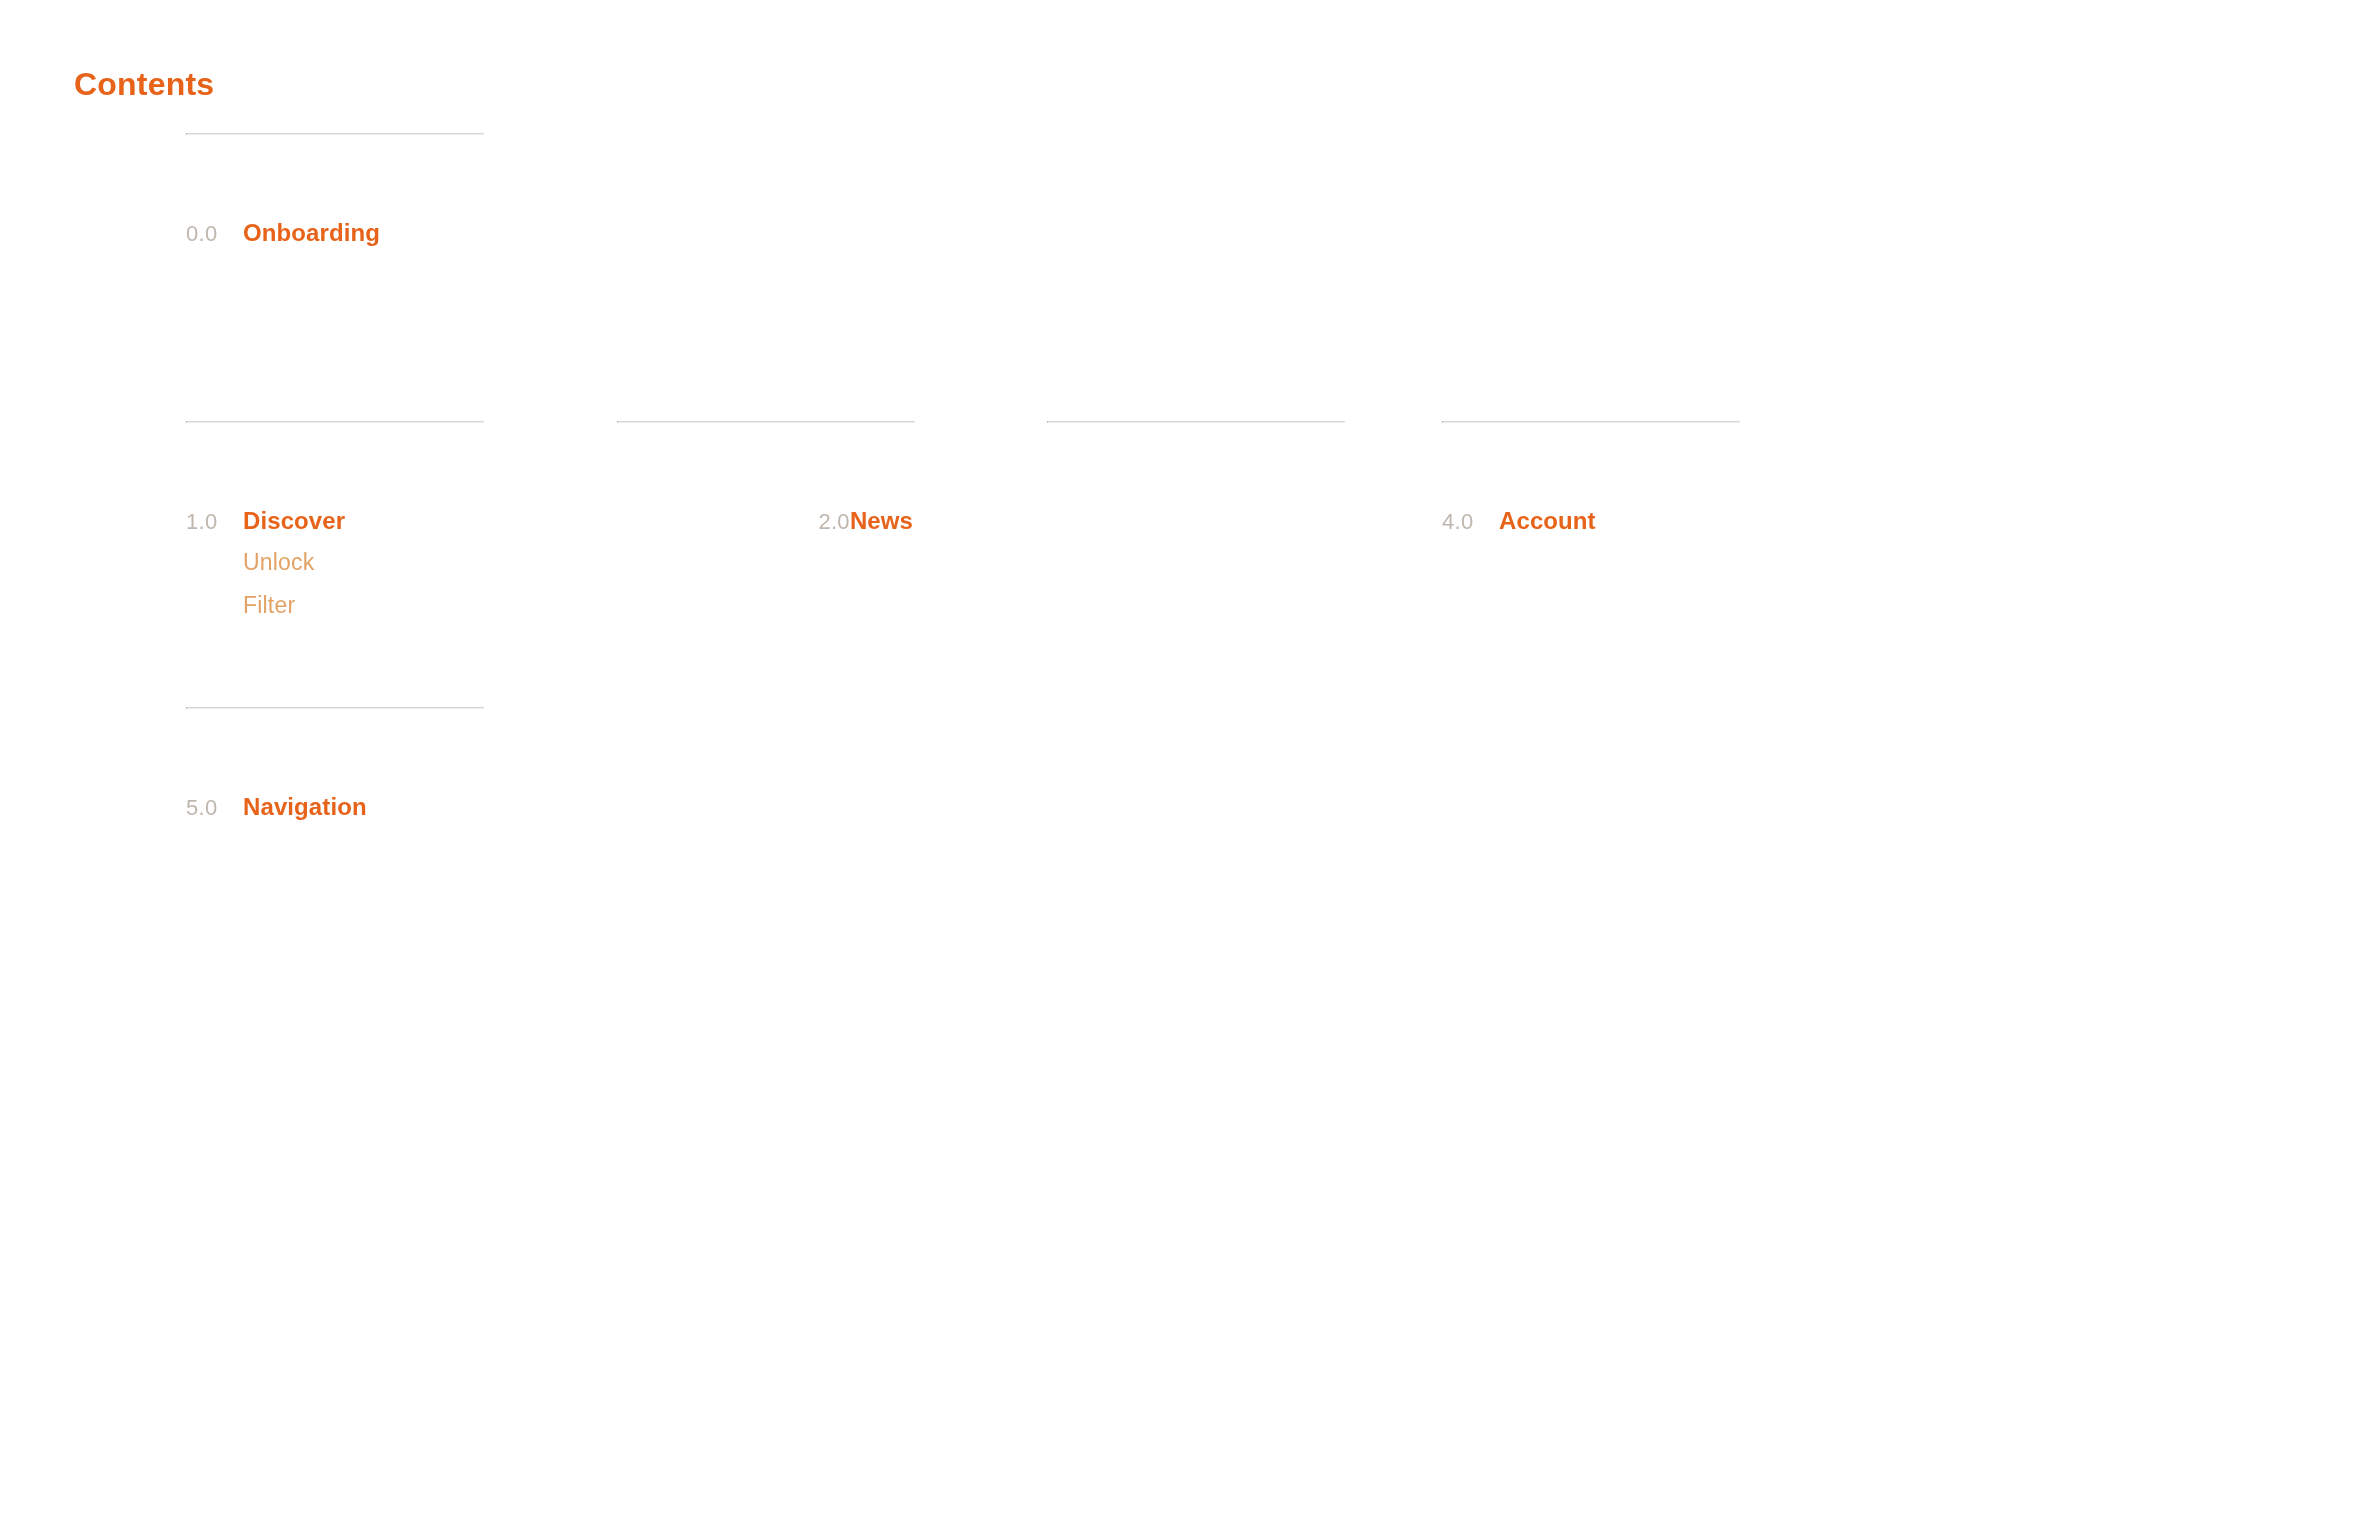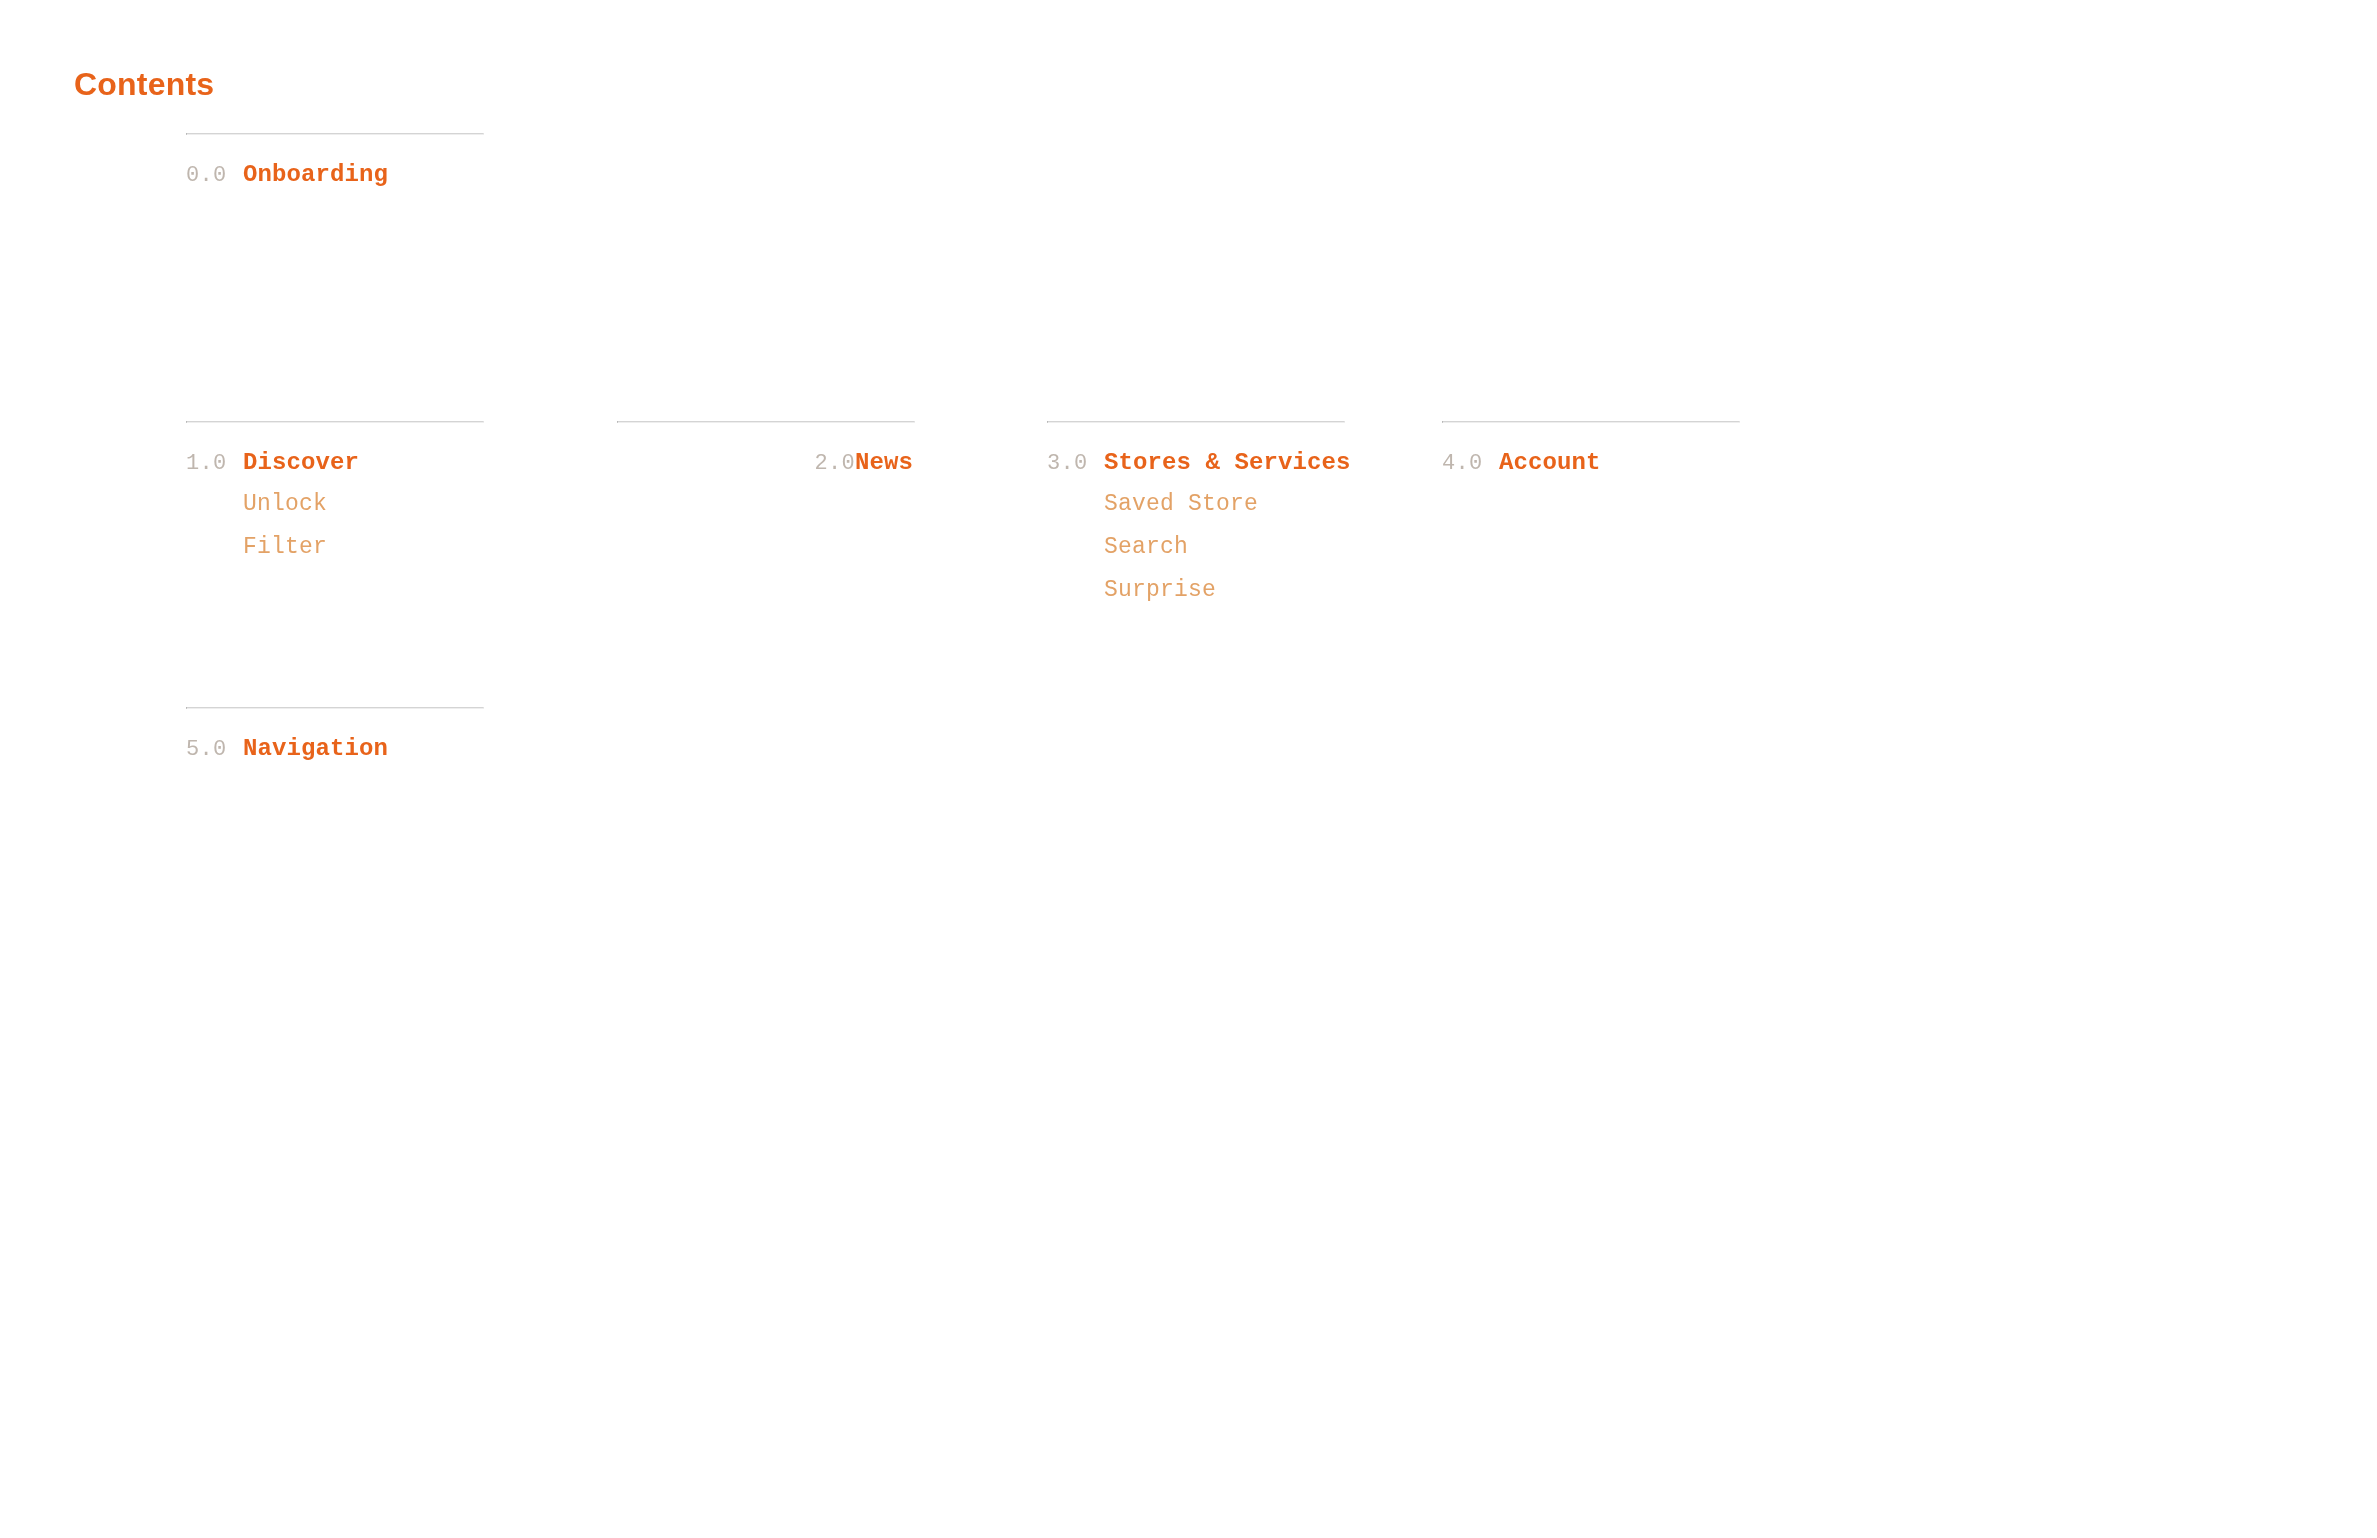--- a/index.html
+++ b/index.html
@@ -74,23 +74,22 @@
     border-top: 1.4px solid #d4d4d4;
     margin: 0;
     padding: 0;
     font-size: 0;
     line-height: 0;
   }
 
   
   .entry {
     position: relative;
-    margin-top: 26px;
-    white-space: nowrap;
-    font-family: Liberation Mono, monospace;
+    margin-top: 84px;
+    white-space: nowrap;
   }
 
   .entry-head {
     display: block;
     height: 34px;
     white-space: nowrap;
   }
 
   .entry-num {
     display: inline-block;
@@ -169,30 +168,20 @@
         <div class="entry">
           <div class="entry-head">
             <span class="entry-num">2.0</span><span class="entry-title">News</span>
           </div>
           <ul class="sub-list"></ul>
         </div>
       </div>
 
       <div class="toc-col col-2">
         <hr class="divider">
-        <div class="entry">
-          <div class="entry-head">
-            <span class="entry-num">3.0</span><span class="entry-title">Stores &amp; Services</span>
-          </div>
-          <ul class="sub-list">
-            <li class="sub-item">Saved Store</li>
-            <li class="sub-item">Search</li>
-            <li class="sub-item">Surprise</li>
-          </ul>
-        </div>
       </div>
 
       <div class="toc-col col-3">
         <hr class="divider">
         <div class="entry">
           <div class="entry-head">
             <span class="entry-num">4.0</span><span class="entry-title">Account</span>
           </div>
         </div>
       </div>

